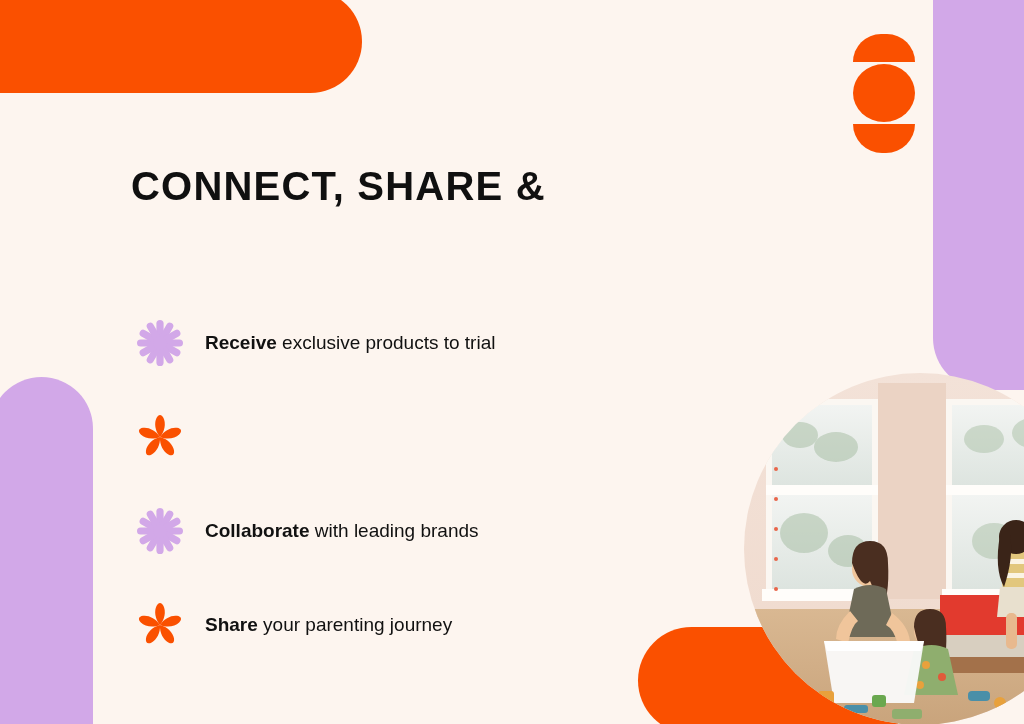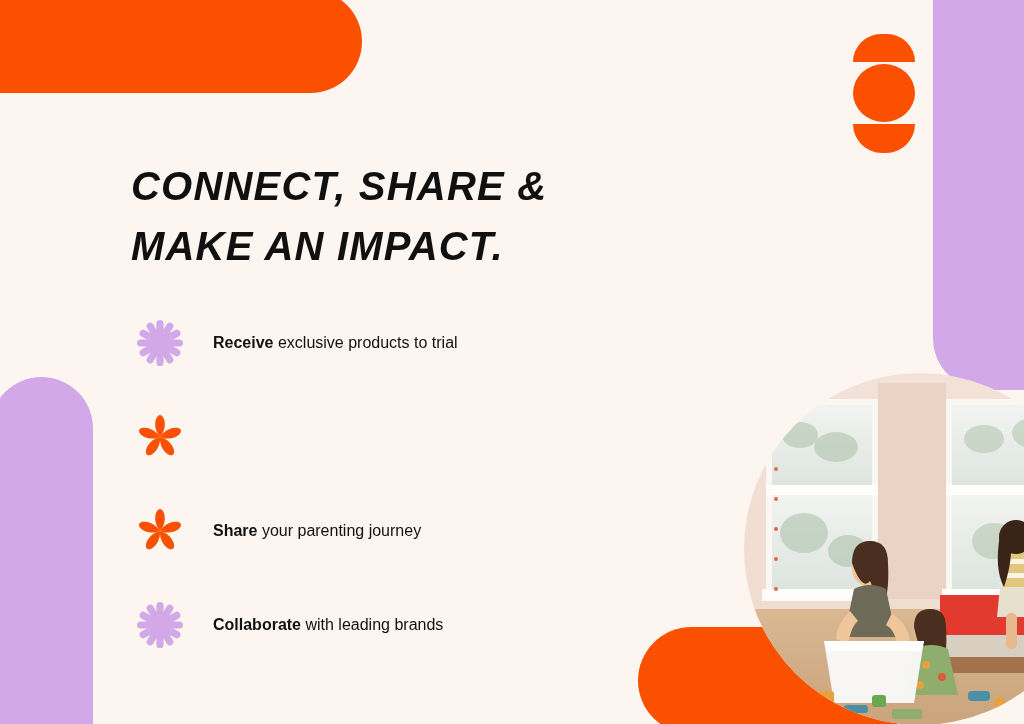--- a/index.html
+++ b/index.html
@@ -125,21 +125,20 @@
     top: 156px;
     width: 640px;
   }
   .headline-line {
     font-size: 40px;
     font-weight: 800;
     letter-spacing: 1.2px;
     line-height: 60px;
     color: #101010;
     white-space: nowrap;
-    font-style: italic;
   }
 
   
 
   .bullet-list {
     position: absolute;
     left: 131px;
     top: 313px;
     width: 640px;
   }
@@ -157,22 +156,22 @@
     width: 58px;
     height: 58px;
     display: flex;
     align-items: center;
     justify-content: center;
   }
   .bullet-icon svg {
     display: block;
   }
   .bullet-text {
-    margin-left: 24px;
-    font-size: 16px;
+    margin-left: 16px;
+    font-size: 19px;
     line-height: 30px;
     color: #111111;
     white-space: nowrap;
   }
   .bullet-lead {
     font-weight: 700;
   }
   .bullet-rest {
     font-weight: 400;
   }
@@ -297,21 +296,20 @@
         <rect x="128" y="322" width="14" height="12" rx="3" fill="#6AA84F"></rect>
         <rect x="224" y="318" width="22" height="10" rx="4" fill="#4A8FA8"></rect>
         <circle cx="256" cy="330" r="6" fill="#E8A13C"></circle>
         <rect x="148" y="336" width="30" height="10" rx="3" fill="#8FAE6E"></rect>
       </g>
     </svg>
   </div>
 
   <div class="headline">
     <div class="headline-line">CONNECT, SHARE &amp;</div>
-    <div class="headline-line">MAKE AN IMPACT.</div>
   </div>
 
   <div class="bullet-list">
 
     <div class="bullet-row">
       <span class="bullet-icon">
         <svg width="52" height="52" viewBox="0 0 52 52" aria-hidden="true">
           <g fill="#D2A8E8">
             <g transform="translate(26,26)">
               <rect x="-3.6" y="-23" width="7.2" height="20" rx="3.6"></rect>
@@ -346,37 +344,20 @@
             <path d="M0 0 C-5 -6 -6 -14 -3.5 -19 C-1.5 -23 1.5 -23 3.5 -19 C6 -14 5 -6 0 0 Z" transform="rotate(216)"></path>
             <path d="M0 0 C-5 -6 -6 -14 -3.5 -19 C-1.5 -23 1.5 -23 3.5 -19 C6 -14 5 -6 0 0 Z" transform="rotate(288)"></path>
           </g>
         </svg>
       </span>
     </div>
 
     <div class="bullet-row">
       <span class="bullet-icon">
         <svg width="52" height="52" viewBox="0 0 52 52" aria-hidden="true">
-          <g fill="#FA5000" transform="translate(26,26)">
-            <path d="M0 0 C-5 -6 -6 -14 -3.5 -19 C-1.5 -23 1.5 -23 3.5 -19 C6 -14 5 -6 0 0 Z"></path>
-            <path d="M0 0 C-5 -6 -6 -14 -3.5 -19 C-1.5 -23 1.5 -23 3.5 -19 C6 -14 5 -6 0 0 Z" transform="rotate(72)"></path>
-            <path d="M0 0 C-5 -6 -6 -14 -3.5 -19 C-1.5 -23 1.5 -23 3.5 -19 C6 -14 5 -6 0 0 Z" transform="rotate(144)"></path>
-            <path d="M0 0 C-5 -6 -6 -14 -3.5 -19 C-1.5 -23 1.5 -23 3.5 -19 C6 -14 5 -6 0 0 Z" transform="rotate(216)"></path>
-            <path d="M0 0 C-5 -6 -6 -14 -3.5 -19 C-1.5 -23 1.5 -23 3.5 -19 C6 -14 5 -6 0 0 Z" transform="rotate(288)"></path>
-          </g>
-        </svg>
-      </span>
-      <span class="bullet-text">
-        <span class="bullet-lead">Share</span><span class="bullet-rest"> your parenting journey</span>
-      </span>
-    </div>
-
-    <div class="bullet-row">
-      <span class="bullet-icon">
-        <svg width="52" height="52" viewBox="0 0 52 52" aria-hidden="true">
           <g fill="#D2A8E8">
             <g transform="translate(26,26)">
               <rect x="-3.6" y="-23" width="7.2" height="20" rx="3.6"></rect>
               <rect x="-3.6" y="-23" width="7.2" height="20" rx="3.6" transform="rotate(30)"></rect>
               <rect x="-3.6" y="-23" width="7.2" height="20" rx="3.6" transform="rotate(60)"></rect>
               <rect x="-3.6" y="-23" width="7.2" height="20" rx="3.6" transform="rotate(90)"></rect>
               <rect x="-3.6" y="-23" width="7.2" height="20" rx="3.6" transform="rotate(120)"></rect>
               <rect x="-3.6" y="-23" width="7.2" height="20" rx="3.6" transform="rotate(150)"></rect>
               <rect x="-3.6" y="-23" width="7.2" height="20" rx="3.6" transform="rotate(180)"></rect>
               <rect x="-3.6" y="-23" width="7.2" height="20" rx="3.6" transform="rotate(210)"></rect>
@@ -387,15 +368,32 @@
               <circle cx="0" cy="0" r="7"></circle>
             </g>
           </g>
         </svg>
       </span>
       <span class="bullet-text">
         <span class="bullet-lead">Collaborate</span><span class="bullet-rest"> with leading brands</span>
       </span>
     </div>
 
+    <div class="bullet-row">
+      <span class="bullet-icon">
+        <svg width="52" height="52" viewBox="0 0 52 52" aria-hidden="true">
+          <g fill="#FA5000" transform="translate(26,26)">
+            <path d="M0 0 C-5 -6 -6 -14 -3.5 -19 C-1.5 -23 1.5 -23 3.5 -19 C6 -14 5 -6 0 0 Z"></path>
+            <path d="M0 0 C-5 -6 -6 -14 -3.5 -19 C-1.5 -23 1.5 -23 3.5 -19 C6 -14 5 -6 0 0 Z" transform="rotate(72)"></path>
+            <path d="M0 0 C-5 -6 -6 -14 -3.5 -19 C-1.5 -23 1.5 -23 3.5 -19 C6 -14 5 -6 0 0 Z" transform="rotate(144)"></path>
+            <path d="M0 0 C-5 -6 -6 -14 -3.5 -19 C-1.5 -23 1.5 -23 3.5 -19 C6 -14 5 -6 0 0 Z" transform="rotate(216)"></path>
+            <path d="M0 0 C-5 -6 -6 -14 -3.5 -19 C-1.5 -23 1.5 -23 3.5 -19 C6 -14 5 -6 0 0 Z" transform="rotate(288)"></path>
+          </g>
+        </svg>
+      </span>
+      <span class="bullet-text">
+        <span class="bullet-lead">Share</span><span class="bullet-rest"> your parenting journey</span>
+      </span>
+    </div>
+
   </div>
 
 </div>
 
 </body></html>

